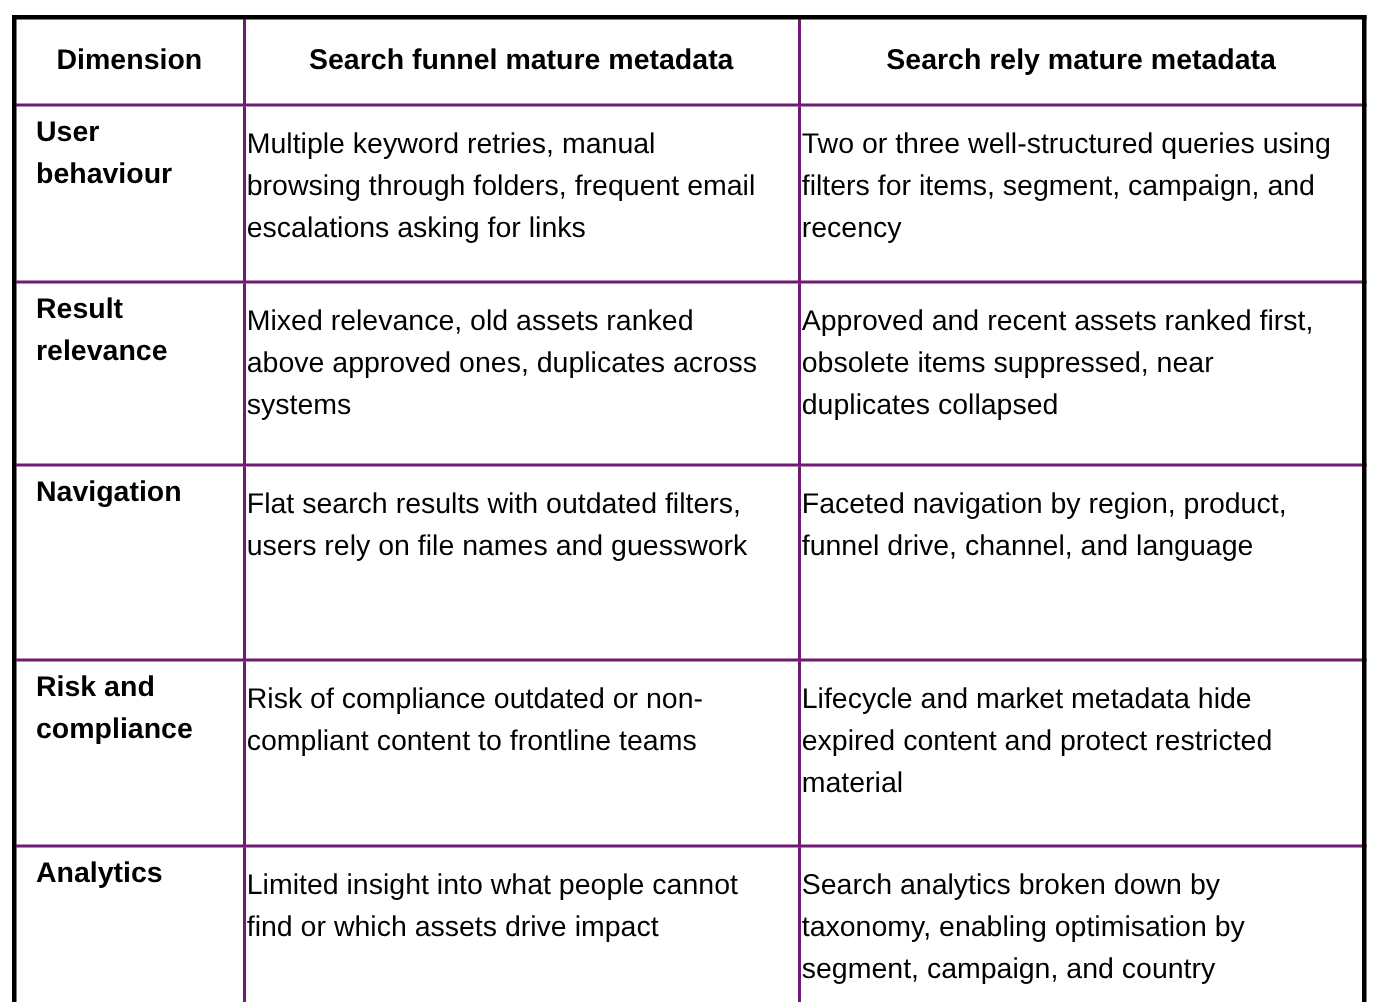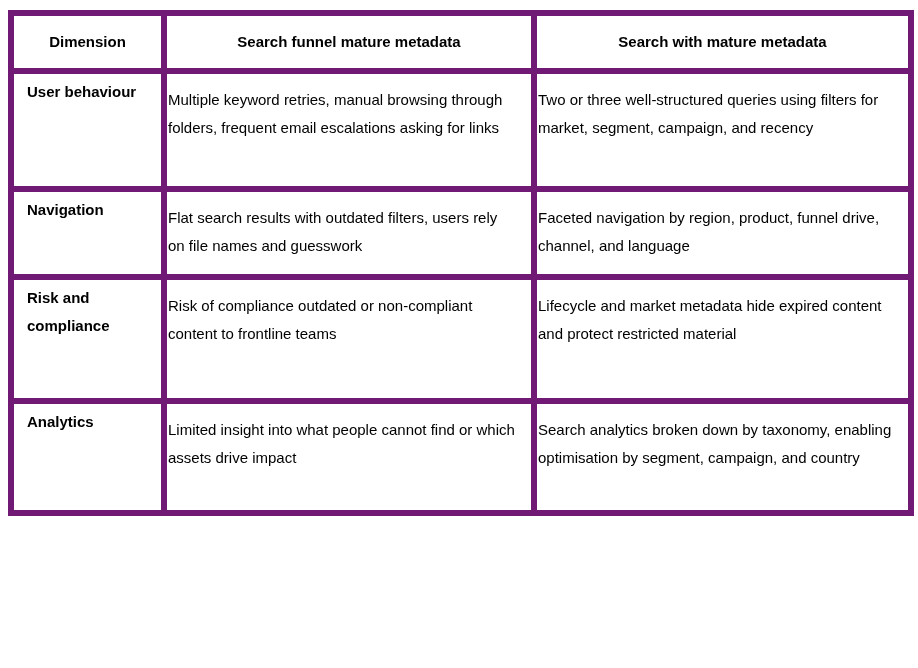--- a/index.html
+++ b/index.html
@@ -20,22 +20,22 @@
     position: absolute;
     left: 8px;
     top: 10px;
     width: 900px;
     border-collapse: collapse;
     table-layout: fixed;
     border: 3px solid #000000;
   }
   table.cmp th,
   table.cmp td {
-    border: 6px solid #701a75;
-    font-size: 15px;
+    border: 2px solid #701a75;
+    font-size: 19px;
     line-height: 28px;
     box-sizing: border-box;
     word-wrap: break-word;
   }
   col.c-dim   { width: 153px; }
   col.c-without { width: 370px; }
   col.c-with  { width: 377px; }
 
   thead th {
     height: 58px;
@@ -50,46 +50,51 @@
     vertical-align: top;
     padding: 4px 10px 12px 13px;
   }
   tbody td {
     vertical-align: top;
     text-align: left;
     padding: 12px 14px 12px 1px;
   }
   tr.r1 { height: 118px; }
   tr.r2 { height: 122px; }
-  tr.r3 { height: 88px; margin-top: 32px; }
+  tr.r3 { height: 130px; margin-top: 32px; }
   tr.r4 { height: 124px; }
   tr.r5 { height: 112px; }
 </style>
 </head>
 <body>
 
 <div class="page">
   <table class="cmp">
     <colgroup>
       <col class="c-dim">
       <col class="c-without">
       <col class="c-with">
     </colgroup>
     <thead>
       <tr>
         <th>Dimension</th>
         <th>Search funnel mature metadata</th>
-        <th>Search with mature metadata</th>
+        <th>Search rely mature metadata</th>
       </tr>
     </thead>
     <tbody>
       <tr class="r1">
         <th class="rowhead">User behaviour</th>
         <td>Multiple keyword retries, manual browsing through folders, frequent email escalations asking for links</td>
-        <td>Two or three well-structured queries using filters for market, segment, campaign, and recency</td>
+        <td>Two or three well-structured queries using filters for items, segment, campaign, and recency</td>
+      </tr>
+      <tr class="r2">
+        <th class="rowhead">Result relevance</th>
+        <td>Mixed relevance, old assets ranked above approved ones, duplicates across systems</td>
+        <td>Approved and recent assets ranked first, obsolete items suppressed, near duplicates collapsed</td>
       </tr>
       <tr class="r3">
         <th class="rowhead">Navigation</th>
         <td>Flat search results with outdated filters, users rely on file names and guesswork</td>
         <td>Faceted navigation by region, product, funnel drive, channel, and language</td>
       </tr>
       <tr class="r4">
         <th class="rowhead">Risk and compliance</th>
         <td>Risk of compliance outdated or non-compliant content to frontline teams</td>
         <td>Lifecycle and market metadata hide expired content and protect restricted material</td>

